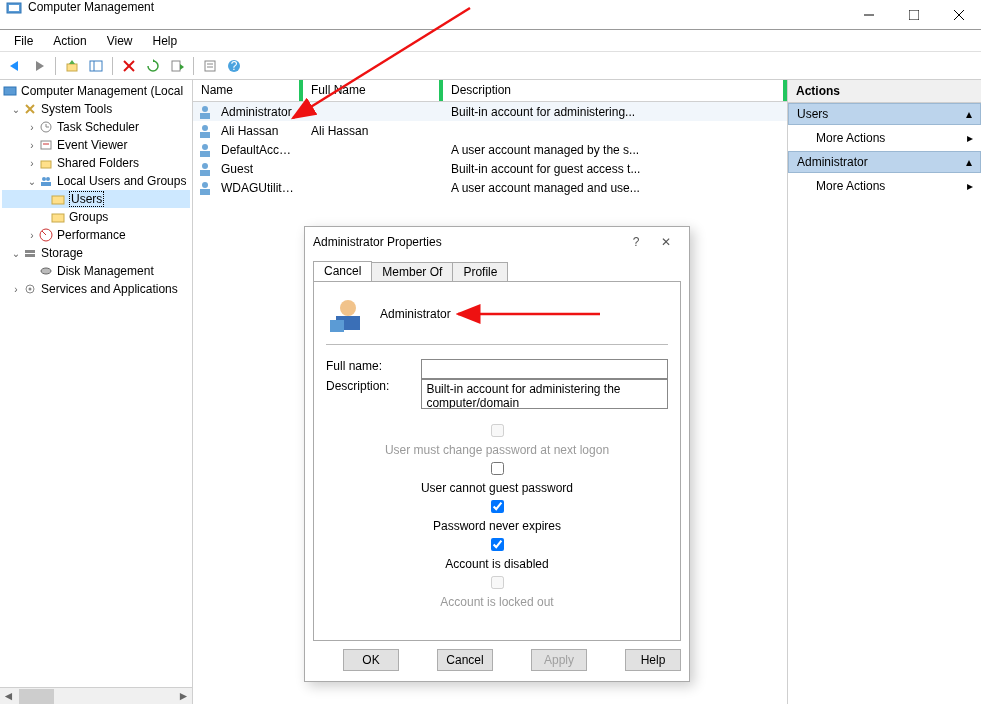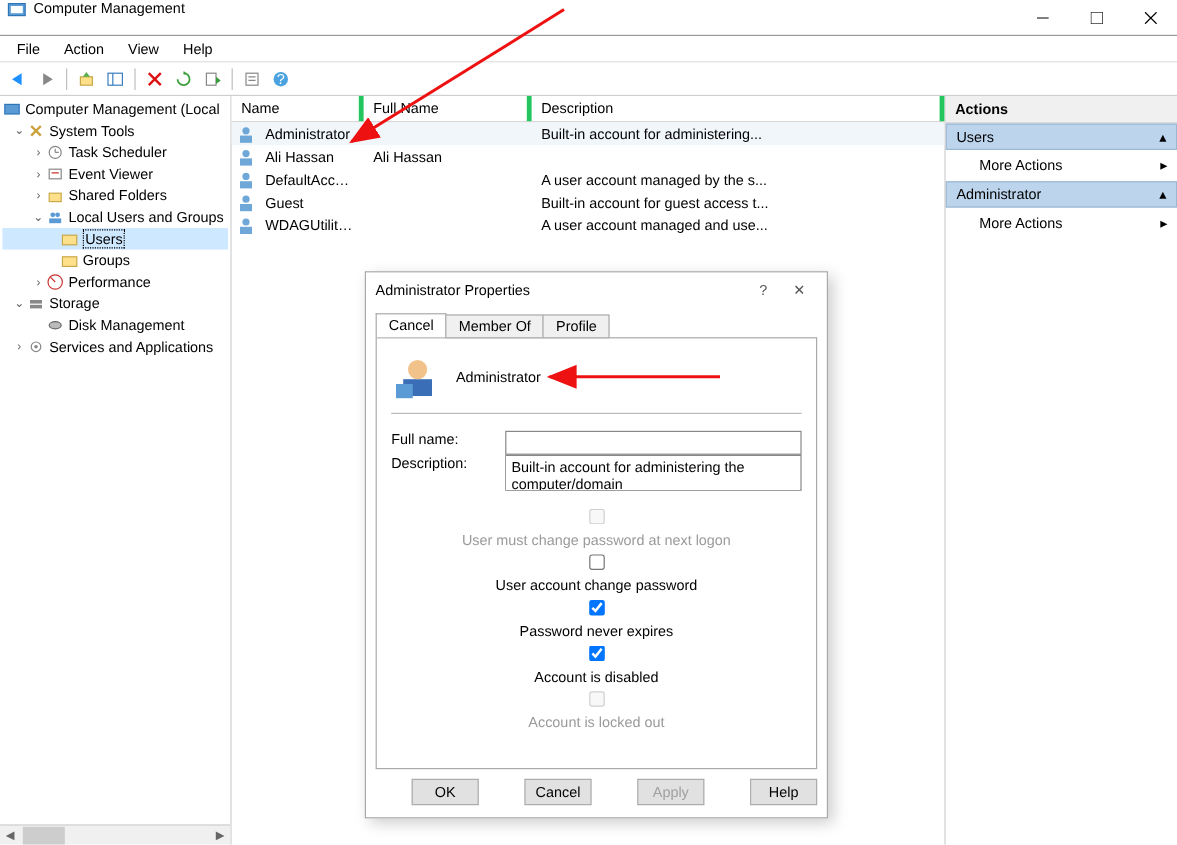--- a/index.html
+++ b/index.html
@@ -414,21 +414,21 @@
       <span class="lbl">Description:</span>
       <textarea style="">Built-in account for administering the computer/domain</textarea>
     </div>
     <div style="height:10px"></div>
     <div class="dlg-chk dis">
         <input type="checkbox" disabled="" style="">
         <span>User must change password at next logon</span>
       </div>
     <div class="dlg-chk">
         <input type="checkbox" style="">
-        <span>User account change password</span>
+        <span>User cannot guest password</span>
       </div>
     <div class="dlg-chk">
         <input type="checkbox" checked="" style="">
         <span>Password never expires</span>
       </div>
     <div class="dlg-chk">
         <input type="checkbox" checked="" style="">
         <span>Account is disabled</span>
       </div>
     <div class="dlg-chk dis">

